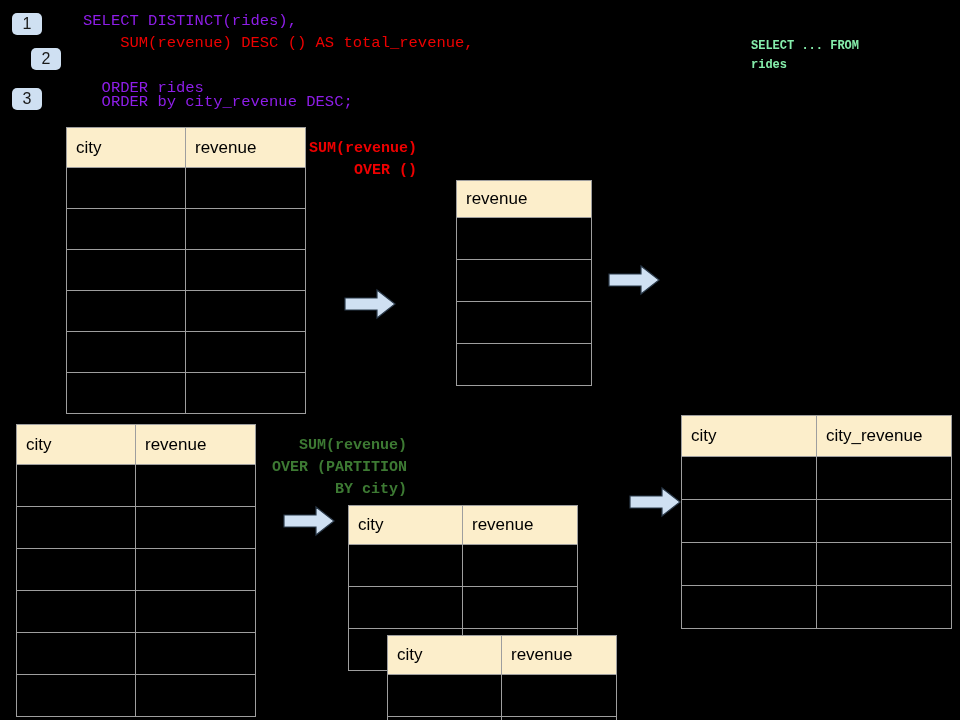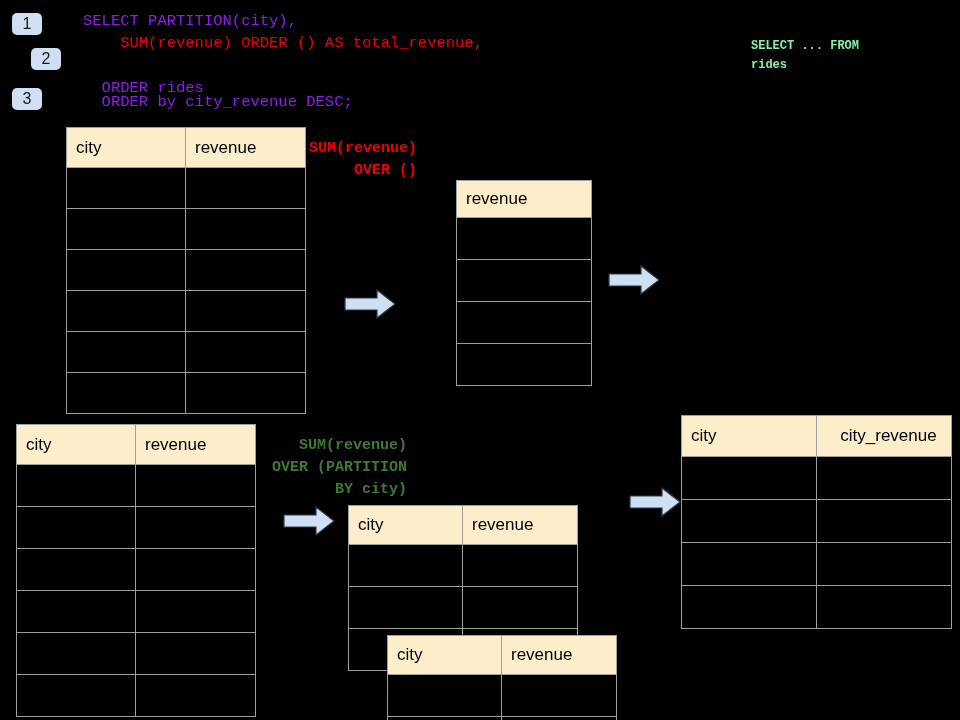--- a/index.html
+++ b/index.html
@@ -99,22 +99,22 @@
 </style>
 </head>
 <body>
 
 <div id="canvas">
 
   <div class="badge" style="left:12px; top:13px;">1</div>
   <div class="badge" style="left:31px; top:48px;">2</div>
   <div class="badge" style="left:12px; top:88px;">3</div>
 
-  <div class="code code-purple" style="left:83px; top:11px;">SELECT PARTITION(city),</div>
-  <div class="code code-red" style="left:83px; top:33px;">    SUM(revenue) ORDER () AS total_revenue,</div>
+  <div class="code code-purple" style="left:83px; top:11px;">SELECT DISTINCT(rides),</div>
+  <div class="code code-red" style="left:83px; top:33px;">    SUM(revenue) DESC () AS total_revenue,</div>
   <div class="code code-purple" style="left:83px; top:78px;">  ORDER rides</div>
   <div class="code code-purple" style="left:83px; top:92px;">  ORDER by city_revenue DESC;</div>
 
   <div class="side-note" style="left:751px; top:37px;">SELECT ... FROM
 rides</div>
 
   <div class="annot annot-red" style="left:309px; top:138px;">SUM(revenue)
 OVER ()</div>
   <div class="annot annot-green" style="left:272px; top:435px;">SUM(revenue)
 OVER (PARTITION
@@ -274,21 +274,21 @@
   </table>
 
   <table class="tbl" style="left:681px; top:415px; width:270px;">
     <colgroup>
         <col style="width:135px">
         <col style="width:135px">
       </colgroup>
     <thead>
       <tr>
         <th style="height:40px;">city</th>
-        <th style="height:40px;text-align:center;">city_revenue</th>
+        <th style="height:40px;">city_revenue</th>
       </tr>
     </thead>
     <tbody>
       <tr>
           <td style="height:42px;"></td>
           <td></td>
         </tr>
       <tr>
           <td style="height:42px;"></td>
           <td></td>

